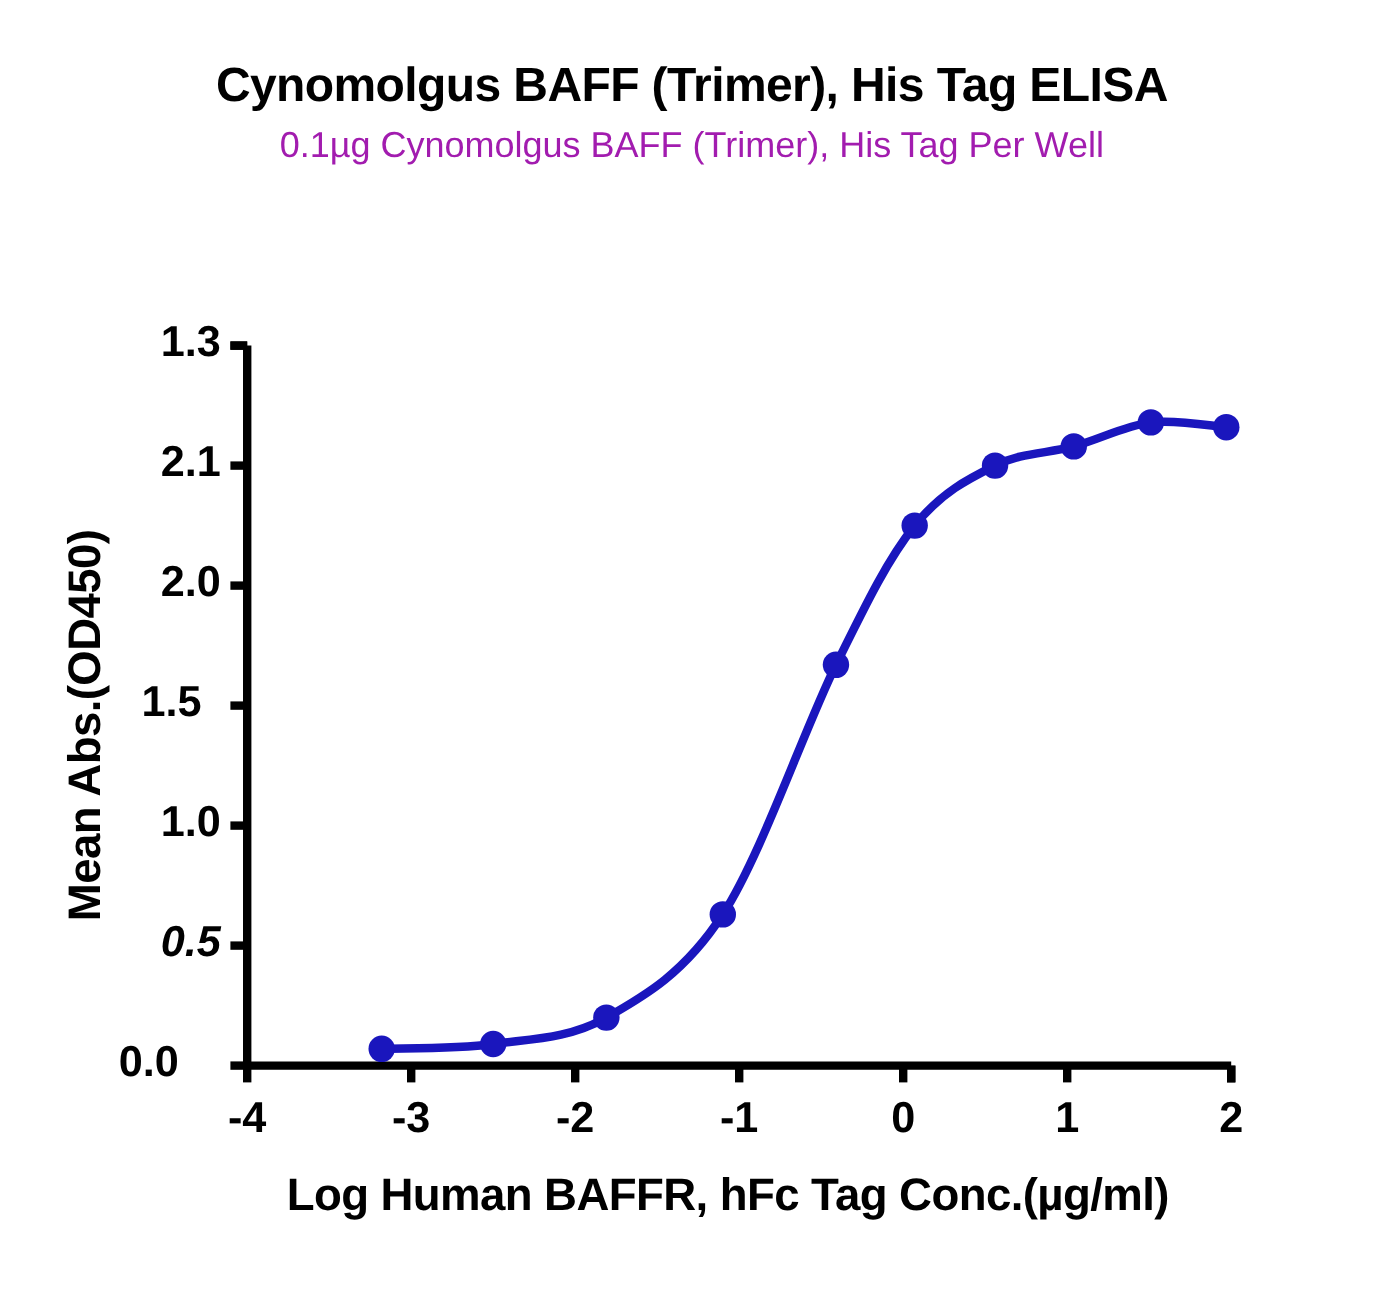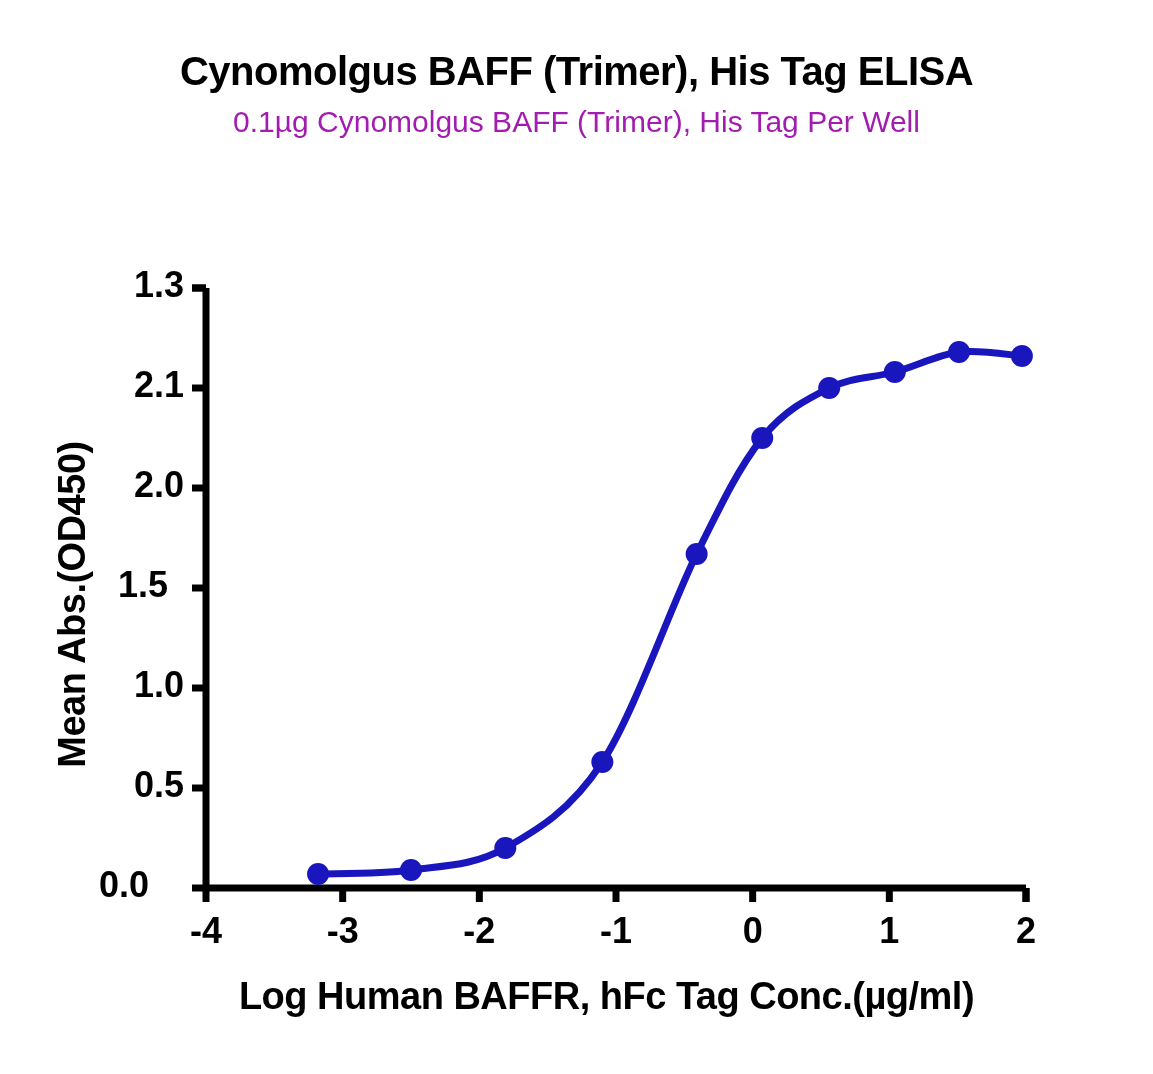--- a/index.html
+++ b/index.html
@@ -135,21 +135,21 @@
       <div class="tick-label" style="left: 166px; top: 910px; width: 80px;">-4</div>
       <div class="tick-label" style="left: 302.667px; top: 910px; width: 80px;">-3</div>
       <div class="tick-label" style="left: 439.333px; top: 910px; width: 80px;">-2</div>
       <div class="tick-label" style="left: 576px; top: 910px; width: 80px;">-1</div>
       <div class="tick-label" style="left: 712.667px; top: 910px; width: 80px;">0</div>
       <div class="tick-label" style="left: 849.333px; top: 910px; width: 80px;">1</div>
       <div class="tick-label" style="left: 986px; top: 910px; width: 80px;">2</div>
     </div>
   <div id="ytick-labels">
       <div class="tick-label ytick-label" style="left: 64px; top: 864px; width: 120px; text-align: center;">0.0</div>
-      <div class="tick-label ytick-label" style="left: 64px; top: 764px; width: 120px;">0.5</div>
+      <div class="tick-label ytick-label" style="left: 64px; top: 764px; width: 120px; font-style: italic;">0.5</div>
       <div class="tick-label ytick-label" style="left: 64px; top: 664px; width: 120px;">1.0</div>
       <div class="tick-label ytick-label" style="left: 48px; top: 564px; width: 120px;">1.5</div>
       <div class="tick-label ytick-label" style="left: 64px; top: 464px; width: 120px; text-align: right;">2.0</div>
       <div class="tick-label ytick-label" style="left: 64px; top: 364px; width: 120px;">2.1</div>
       <div class="tick-label ytick-label" style="left: 64px; top: 264px; width: 120px;">1.3</div>
     </div>
 
   <div class="axis-label-x">Log Human BAFFR, hFc Tag Conc.(µg/ml)</div>
   <div class="axis-label-y">Mean Abs.(OD450)</div>
 

